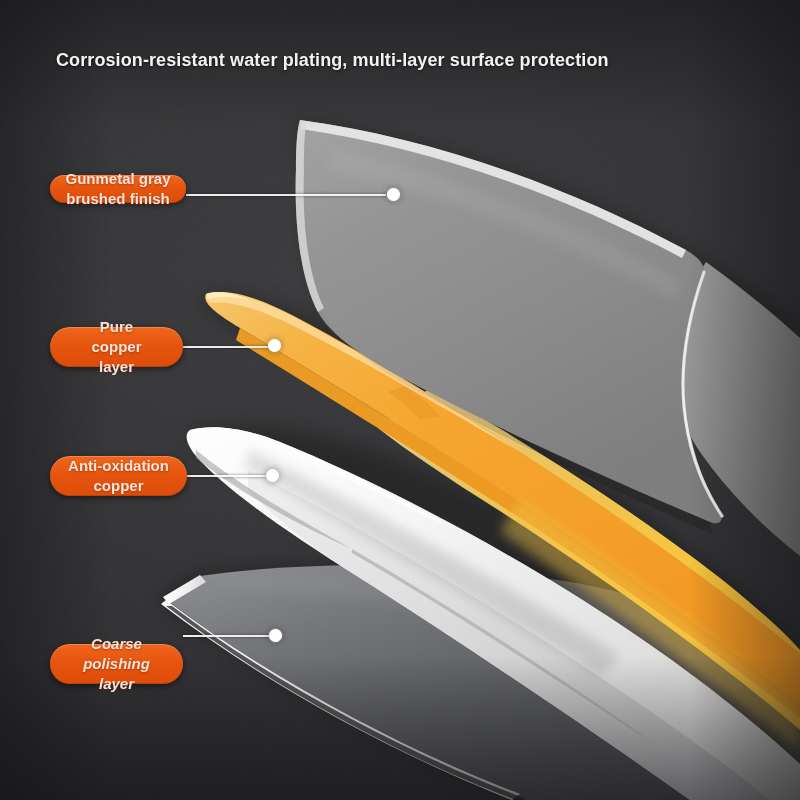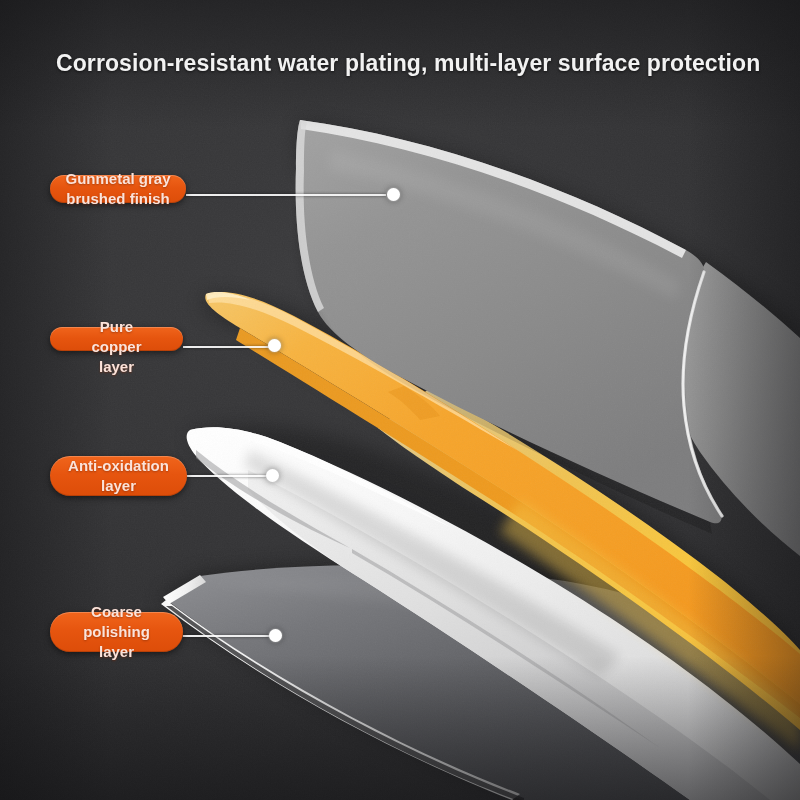--- a/index.html
+++ b/index.html
@@ -21,21 +21,21 @@
       linear-gradient(90deg, rgba(16,16,18,.42) 0%, rgba(0,0,0,0) 14%,
                              rgba(0,0,0,0) 86%, rgba(16,16,18,.40) 100%);
   }
 
   
   #art{position:absolute;inset:0;}
 
   
   .title{
     position:absolute;left:56px;top:50px;
-    font-size:23px;font-weight:700;letter-spacing:.1px;
+    font-size:18px;font-weight:700;letter-spacing:.1px;
     color:#f2f2f2;text-shadow:0 1px 3px rgba(0,0,0,.65);
     white-space:nowrap;
   }
 
   
   .callout{position:absolute;}
   .lead-line{
     position:absolute;height:1.5px;
     background:linear-gradient(90deg,rgba(255,255,255,.92),rgba(255,255,255,.85));
     box-shadow:0 0 3px rgba(0,0,0,.55);
@@ -308,38 +308,38 @@
         <div class="lead-line" style="left: 186px; top: 194px; width: 200px;"></div>
         <div class="lead-dot" style="left: 387px; top: 188px;"></div>
         <div class="pill" style="left: 50px; top: 175px; width: 136px; height: 28px;">
           <span class="pill-text">Gunmetal gray
 brushed finish</span>
         </div>
       </div>
       <div class="callout">
         <div class="lead-line" style="left: 183px; top: 346px; width: 89px;"></div>
         <div class="lead-dot" style="left: 268px; top: 339px;"></div>
-        <div class="pill pill-overflow" style="left: 50px; top: 327px; width: 133px; height: 24px;">
+        <div class="pill pill-overflow" style="left: 50px; top: 327px; width: 133px; height: 40px;">
           <span class="pill-text" style="top: -10px;">Pure
 copper
 layer</span>
         </div>
       </div>
       <div class="callout">
         <div class="lead-line" style="left: 187px; top: 475px; width: 85px;"></div>
         <div class="lead-dot" style="left: 266px; top: 469px;"></div>
         <div class="pill" style="left: 50px; top: 456px; width: 137px; height: 40px;">
           <span class="pill-text">Anti-oxidation
-layer</span>
+copper</span>
         </div>
       </div>
       <div class="callout">
         <div class="lead-line" style="left: 183px; top: 635px; width: 91px;"></div>
         <div class="lead-dot" style="left: 269px; top: 629px;"></div>
-        <div class="pill pill-overflow" style="left: 50px; top: 612px; width: 133px; height: 40px;">
+        <div class="pill pill-overflow" style="left: 50px; top: 644px; width: 133px; height: 40px; font-style: italic;">
           <span class="pill-text" style="top: -10px;">Coarse
 polishing
 layer</span>
         </div>
       </div>
     </div>
 
 </div>
 
 </body></html>

